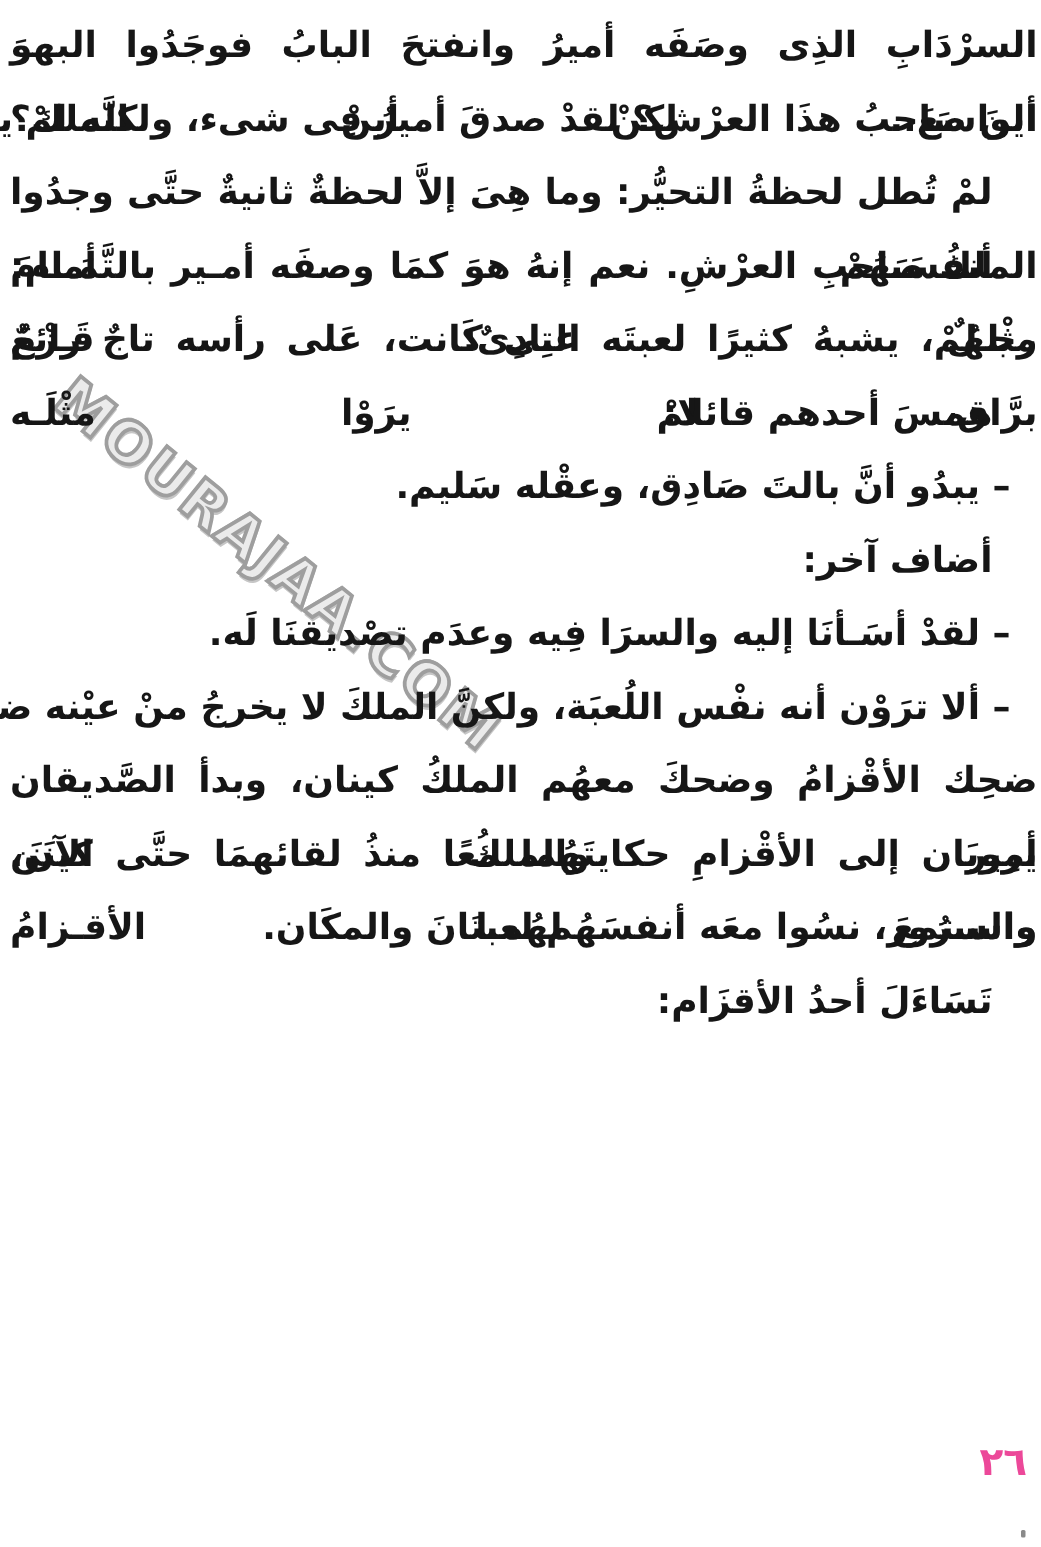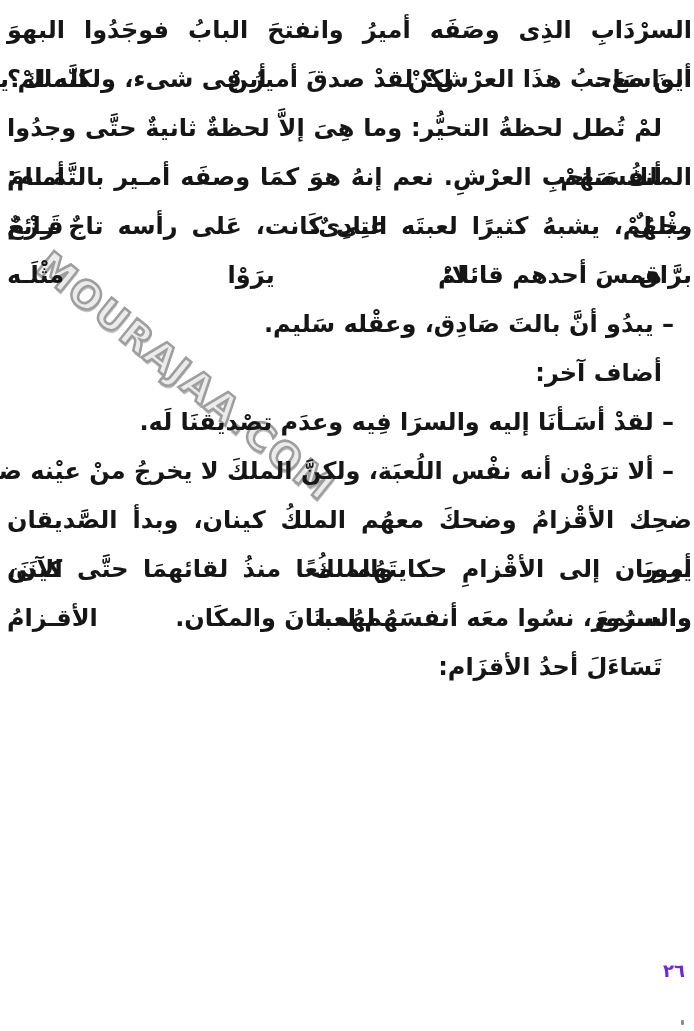--- a/index.html
+++ b/index.html
@@ -50,23 +50,23 @@
     color:#ebebeb;
     -webkit-text-stroke:2.5px #9e9e9e;
     text-shadow:2px 2px 0 #c6c6c6, -1px -1px 0 #b5b5b5;
     white-space:nowrap;
     direction:ltr;
     font-family:"DejaVu Sans",sans-serif;
   }
   .pagenum{
     position:absolute;
     top:960px;right:9px;
-    font-size:18px;
+    font-size:26px;
     font-weight:700;
-    color:#6d28d9;
+    color:#ec4899;
     letter-spacing:4px;
     z-index:2;
   }
   .speck{
     position:absolute;
     top:1020px;left:681px;
     width:3px;height:5px;
     background:#8a8a8a;
     border-radius:1px;
     z-index:2;

